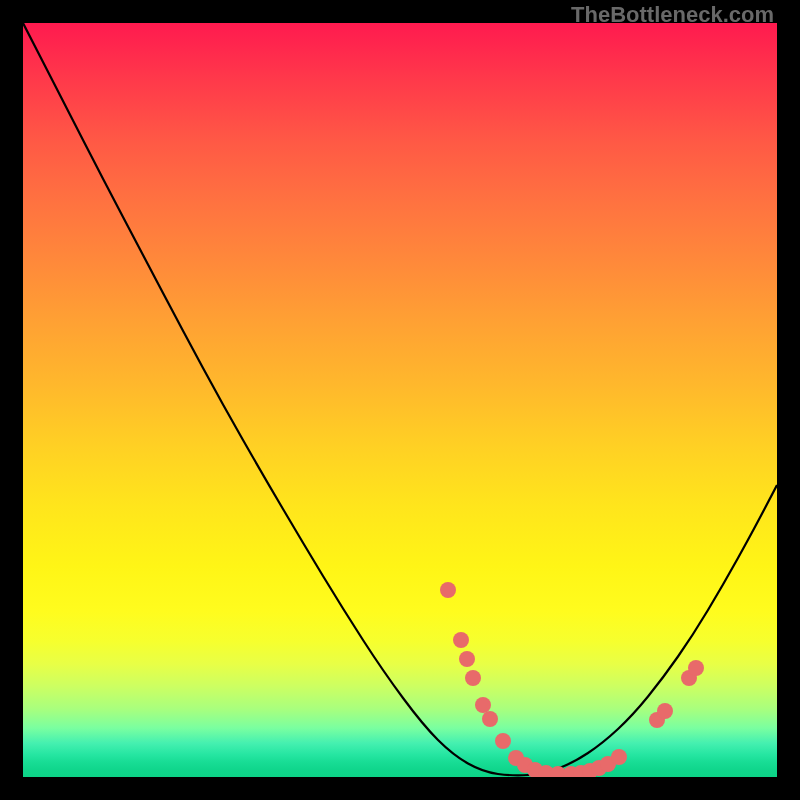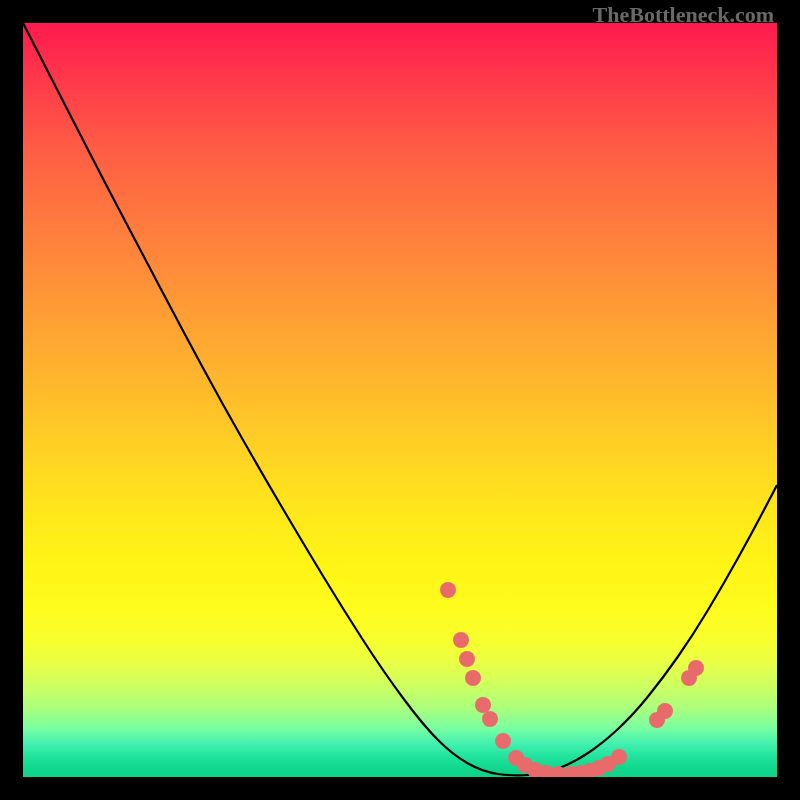--- a/index.html
+++ b/index.html
@@ -44,21 +44,21 @@
       #26e6a2 97%,
       #18dd95 98%,
       #10d68c 99%,
       #0cd487 100%
     );
   }
   .watermark {
     position: absolute;
     top: 2px;
     right: 26px;
-    font-family: Liberation Serif, serif;
+    font-family: Liberation Sans, sans-serif;
     font-size: 22px;
     font-weight: 600;
     color: #696969;
     letter-spacing: 0px;
     user-select: none;
   }
   svg.curve {
     position: absolute;
     left: 0;
     top: 0;

